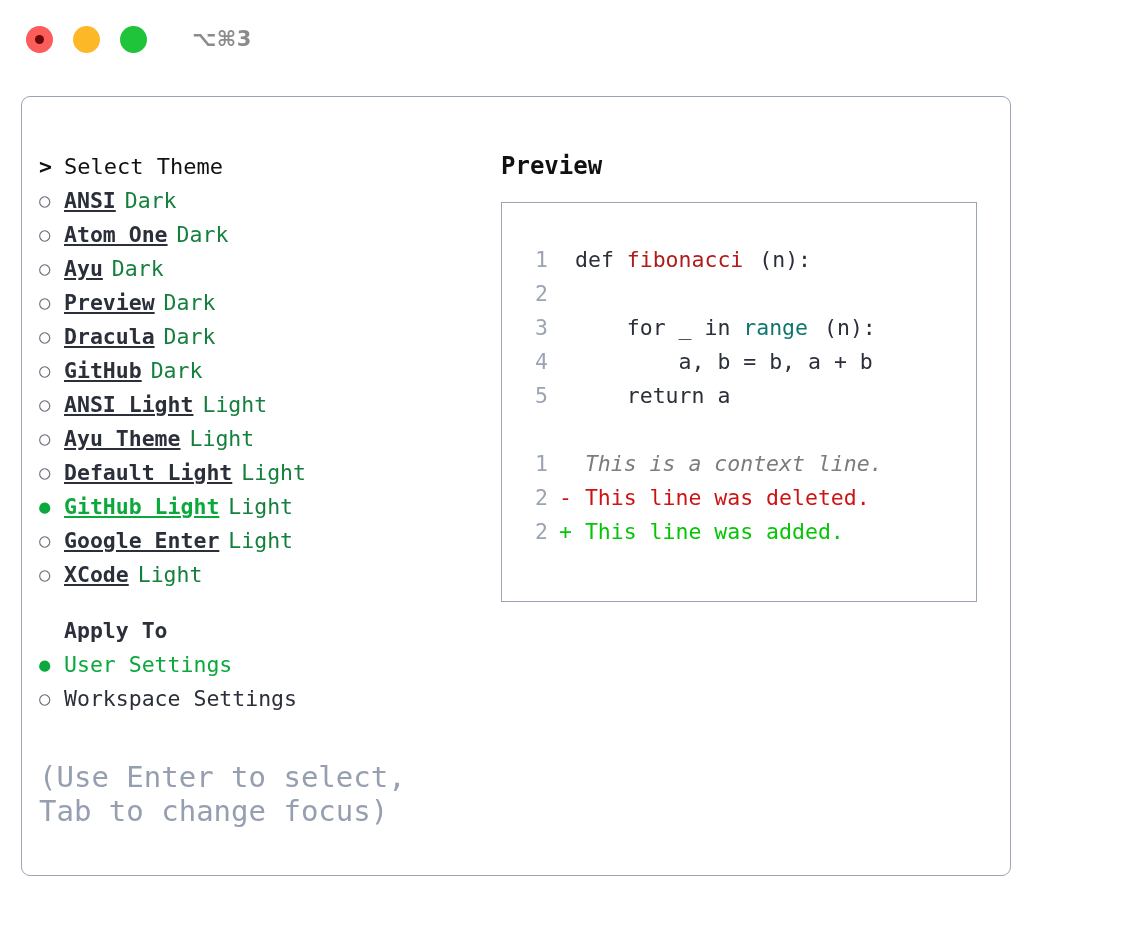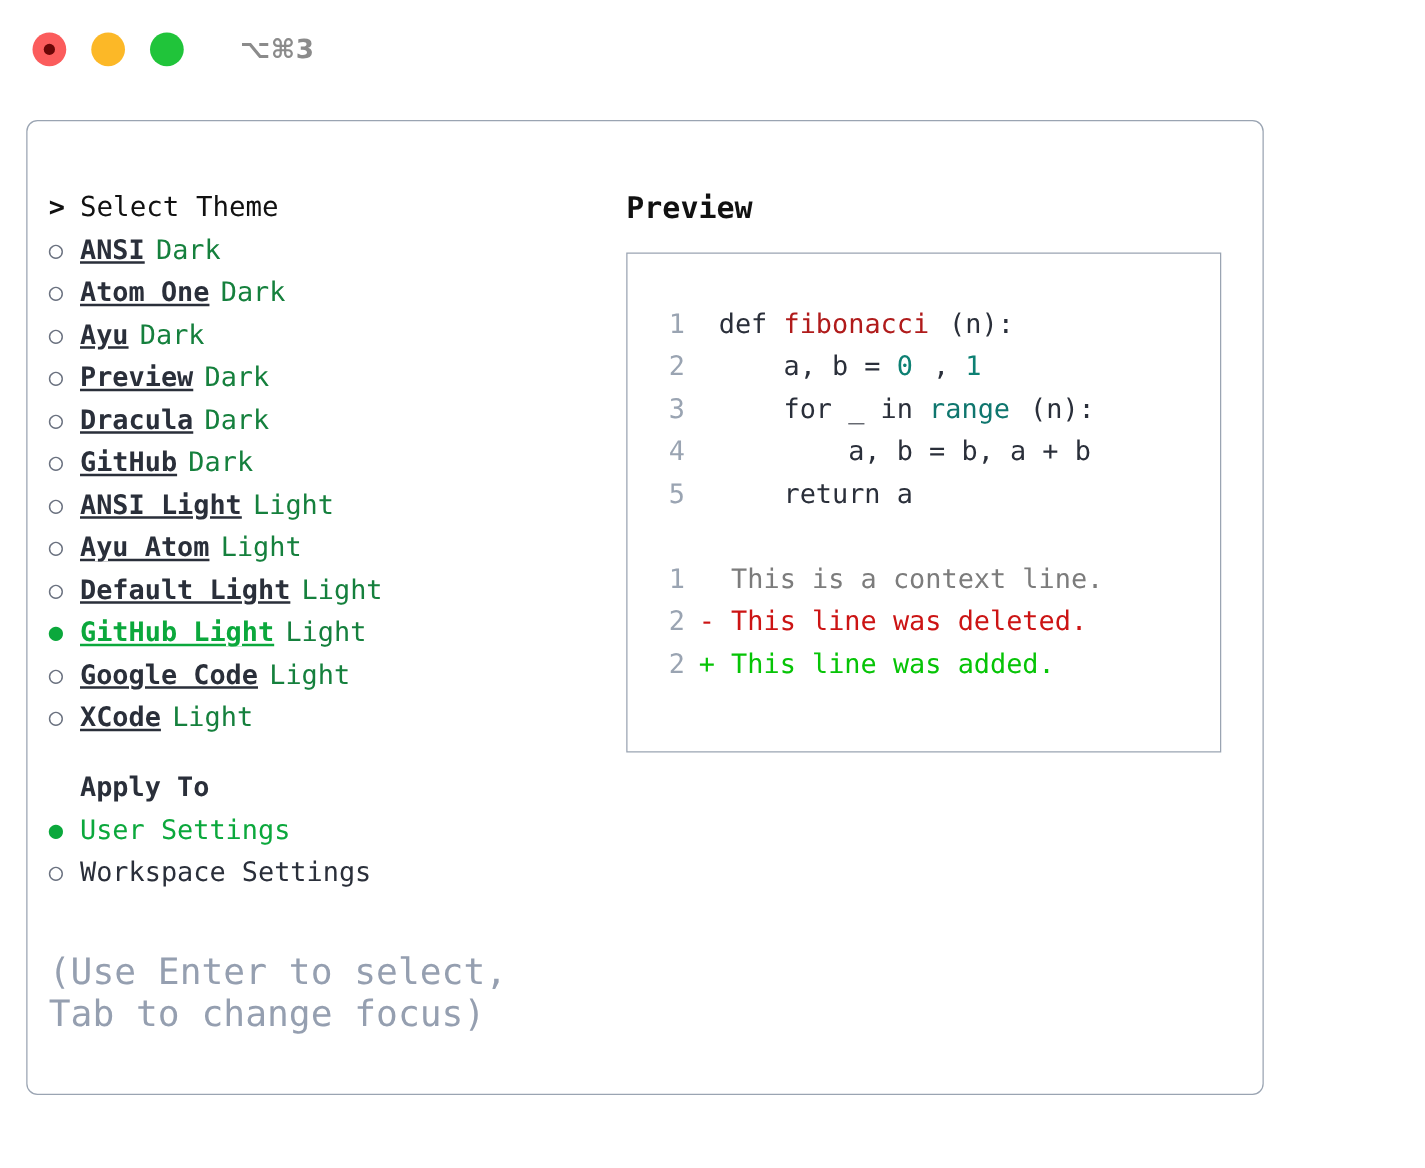--- a/index.html
+++ b/index.html
@@ -183,21 +183,21 @@
     flex: 0 0 26px;
     text-align: right;
     color: #9aa4b2;
     margin-right: 11px;
   }
   .code-text { color: #2a2f3a; margin-left: 16px; }
 
   .tok-fn   { color: #b01b1b; }
   .tok-num  { color: #0d8073; }
   .tok-call { color: #0f766e; }
-  .tok-ctx  { color: #7c7c7c; }
+  .tok-ctx  { color: #7c7c7c; font-style: italic; }
   .tok-del  { color: #cc1414; }
   .tok-add  { color: #06c406; }
 
   .code-gap { height: 34px; }
 </style>
 </head>
 <body>
 
 <div class="titlebar">
   <div class="traffic-lights">
@@ -249,36 +249,36 @@
             <span class="theme-name">GitHub</span>
             <span class="theme-kind">Dark</span>
           </div>
           <div class="row">
             <span class="bullet">○</span>
             <span class="theme-name">ANSI Light</span>
             <span class="theme-kind">Light</span>
           </div>
           <div class="row">
             <span class="bullet">○</span>
-            <span class="theme-name">Ayu Atom</span>
+            <span class="theme-name">Ayu Theme</span>
             <span class="theme-kind">Light</span>
           </div>
           <div class="row">
             <span class="bullet">○</span>
             <span class="theme-name">Default Light</span>
             <span class="theme-kind">Light</span>
           </div>
           <div class="row">
             <span class="bullet filled">●</span>
             <span class="theme-name sel">GitHub Light</span>
             <span class="theme-kind">Light</span>
           </div>
           <div class="row">
             <span class="bullet">○</span>
-            <span class="theme-name">Google Code</span>
+            <span class="theme-name">Google Enter</span>
             <span class="theme-kind">Light</span>
           </div>
           <div class="row">
             <span class="bullet">○</span>
             <span class="theme-name">XCode</span>
             <span class="theme-kind">Light</span>
           </div>
         </div>
 
       <div class="spacer-sm"></div>
@@ -299,21 +299,21 @@
         </div>
     </div>
 
     <div class="hint">(Use Enter to select, Tab to change focus)</div>
 
     <div class="right-col">
       <div class="preview-title">Preview</div>
       <div class="code-box">
         <div id="code-lines">
             <div class="code-line"><span class="lineno">1</span><span><span class="code-text">def </span><span class="tok-fn">fibonacci</span><span class="code-text">(n):</span></span></div>
-            <div class="code-line"><span class="lineno">2</span><span><span class="code-text">    a, b = </span><span class="tok-num">0</span><span class="code-text">, </span><span class="tok-num">1</span></span></div>
+            <div class="code-line"><span class="lineno">2</span></div>
             <div class="code-line"><span class="lineno">3</span><span><span class="code-text">    for _ in </span><span class="tok-call">range</span><span class="code-text">(n):</span></span></div>
             <div class="code-line"><span class="lineno">4</span><span><span class="code-text">        a, b = b, a + b</span></span></div>
             <div class="code-line"><span class="lineno">5</span><span><span class="code-text">    return a</span></span></div>
           </div>
         <div class="code-gap"></div>
         <div id="diff-lines">
             <div class="code-line"><span class="lineno">1</span><span class="tok-ctx">  </span><span class="tok-ctx">This is a context line.</span></div>
             <div class="code-line"><span class="lineno">2</span><span class="tok-del">- </span><span class="tok-del">This line was deleted.</span></div>
             <div class="code-line"><span class="lineno">2</span><span class="tok-add">+ </span><span class="tok-add">This line was added.</span></div>
           </div>

